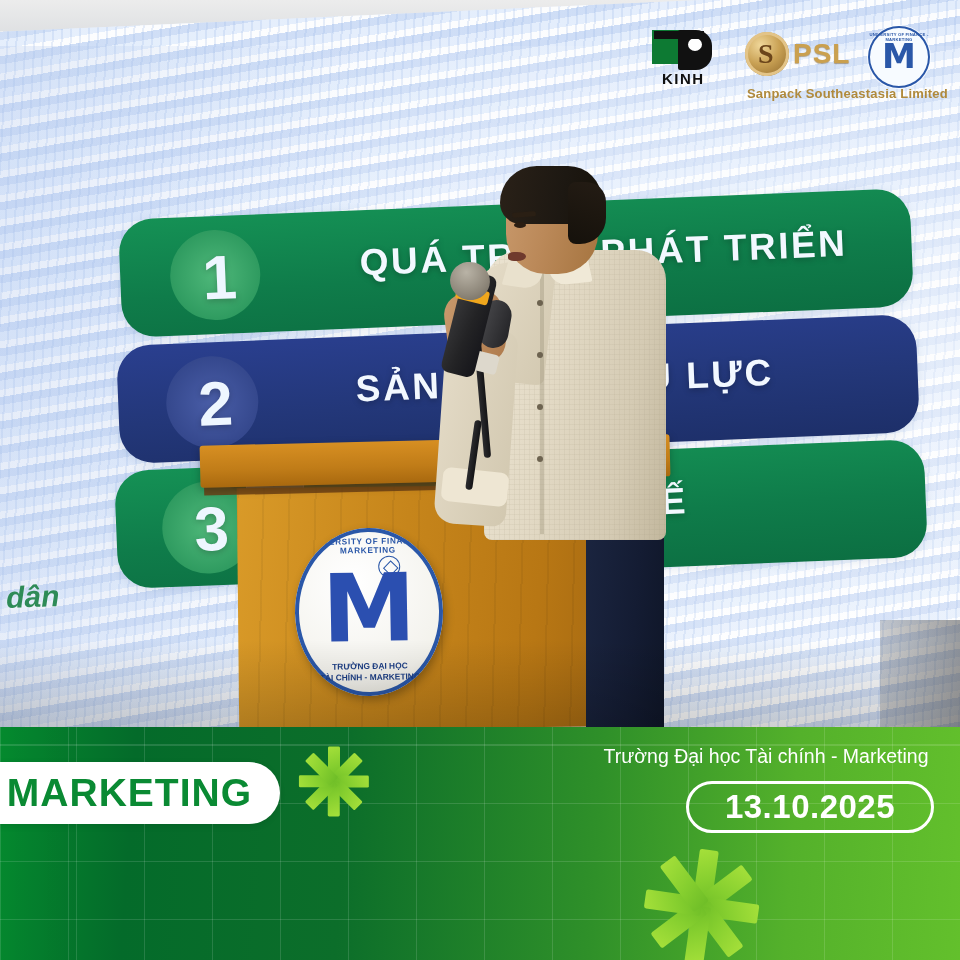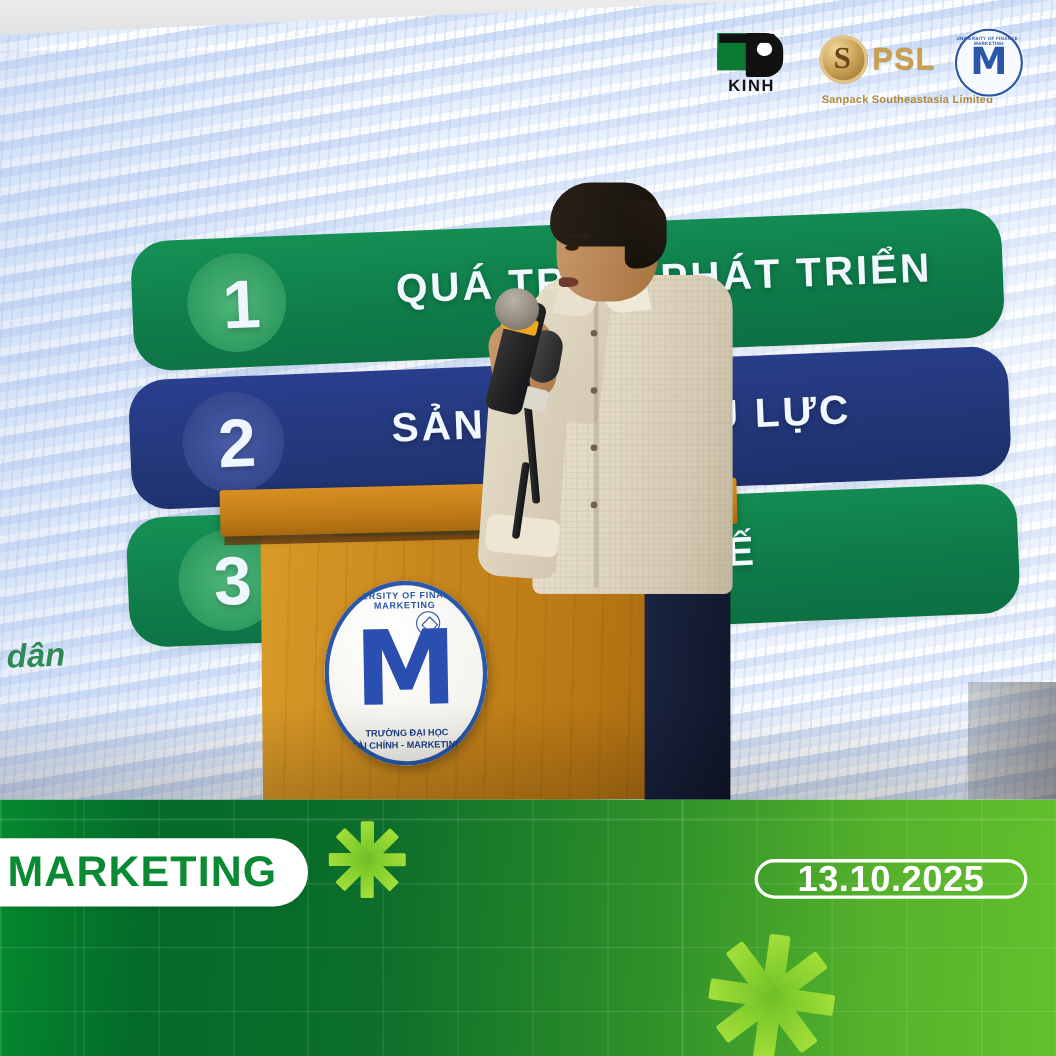--- a/index.html
+++ b/index.html
@@ -100,21 +100,21 @@
   .logo-psl { position:absolute; left:105px; top:4px; width:110px; height:58px; }
   .logo-psl .coin { position:absolute; left:0; top:2px; width:44px; height:44px;
     border-radius:50%;
     background:radial-gradient(circle at 35% 30%,#f0d79a 0%,#c9a154 45%,#8a6327 100%);
     box-shadow:inset 0 0 0 3px #e3c488; }
   .logo-psl .coin-s { position:absolute; left:13px; top:8px; font-size:28px;
     font-weight:700; color:#6b451b; font-family:"Liberation Serif", serif; }
   .logo-psl .psl-txt { position:absolute; left:48px; top:8px; font-size:28px;
     font-weight:800; color:#caa04f; letter-spacing:1px;
     text-shadow:0 1px 1px rgba(120,85,30,.5); }
-  .logo-psl .psl-sub { position:absolute; left:2px; top:56px; font-size:10px;
+  .logo-psl .psl-sub { position:absolute; left:2px; top:56px; font-size:13px;
     font-weight:700; color:#b08a3c; letter-spacing:.2px; white-space:nowrap; }
 
   .logo-ufm { position:absolute; left:228px; top:0; width:62px; height:62px;
     border-radius:50%; background:#f7fbff;
     box-shadow:inset 0 0 0 2px #2a57a8, 0 0 0 1px rgba(255,255,255,.8); }
   .logo-ufm .arc-top, .logo-ufm .arc-bot { position:absolute; width:100%;
     text-align:center; font-size:4.2px; font-weight:700; color:#2a57a8;
     letter-spacing:.2px; }
   .logo-ufm .arc-top { top:6px; }
   .logo-ufm .m-mark { position:absolute; left:13px; top:16px; width:36px; height:30px;
@@ -260,21 +260,21 @@
   #star-big { left:640px; top:845px; width:124px; height:124px; }
 
   .title-block { position:absolute; left:28px; top:838px; width:620px; }
   .title-line { color:#fff; font-size:31.5px; font-weight:800; letter-spacing:.2px;
     line-height:43px; white-space:nowrap; font-family:"Liberation Sans", sans-serif; }
 
   .uni-name { position:absolute; left:592px; top:745px; width:348px;
     color:#fff; font-size:19.5px; font-weight:400; text-align:center;
     font-family:"Liberation Sans", sans-serif; }
 
-  .date-badge { position:absolute; left:686px; top:781px; width:248px; height:36px;
+  .date-badge { position:absolute; left:686px; top:781px; width:248px; height:52px;
     border:3px solid #fff; border-radius:26px;
     display:flex; align-items:center; justify-content:center; }
   .date-badge span { color:#fff; font-size:33px; font-weight:700; letter-spacing:.5px;
     font-family:"Liberation Sans", sans-serif; }
 </style>
 </head>
 <body>
 
 <div id="poster">
 
@@ -407,18 +407,19 @@
       <i style="width: 19.22px; height: 57.04px; margin-left: -9.61px; margin-top: -28.52px; border-radius: 2.3064px; transform: rotate(323deg) translateY(-28.52px);"></i>
     </div>
 
   <div class="ws-pill">
     <span>MARKETING</span>
   </div>
 
   <div class="title-block">
   </div>
 
+  <div class="uni-name">Trường Đại học Tài chính - Marketing</div>
 
   <div class="date-badge">
     <span>13.10.2025</span>
   </div>
 
 </div>
 
 </body></html>

